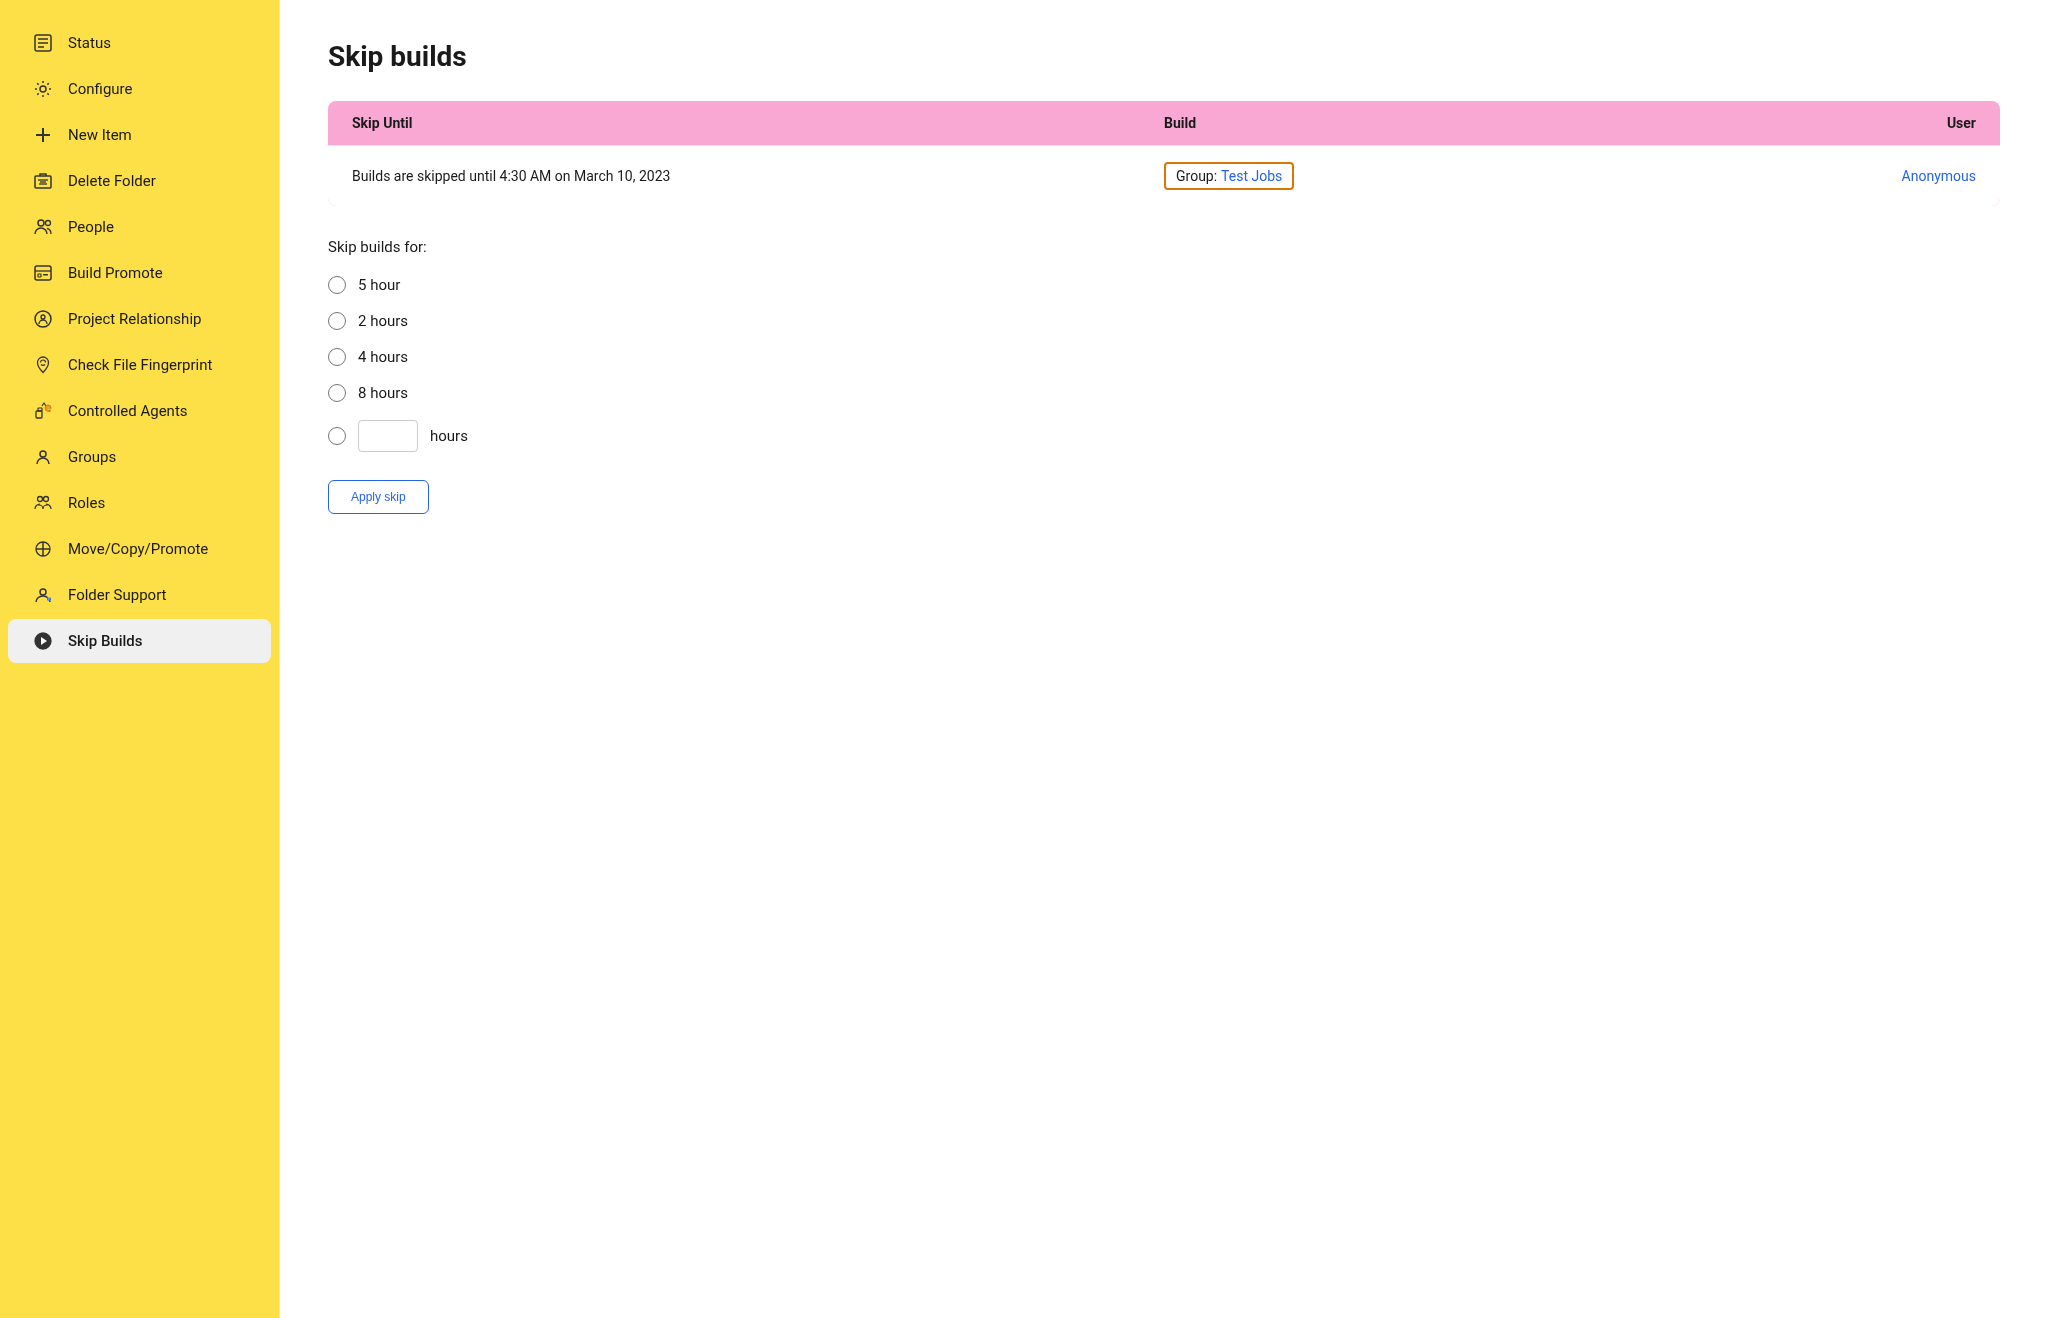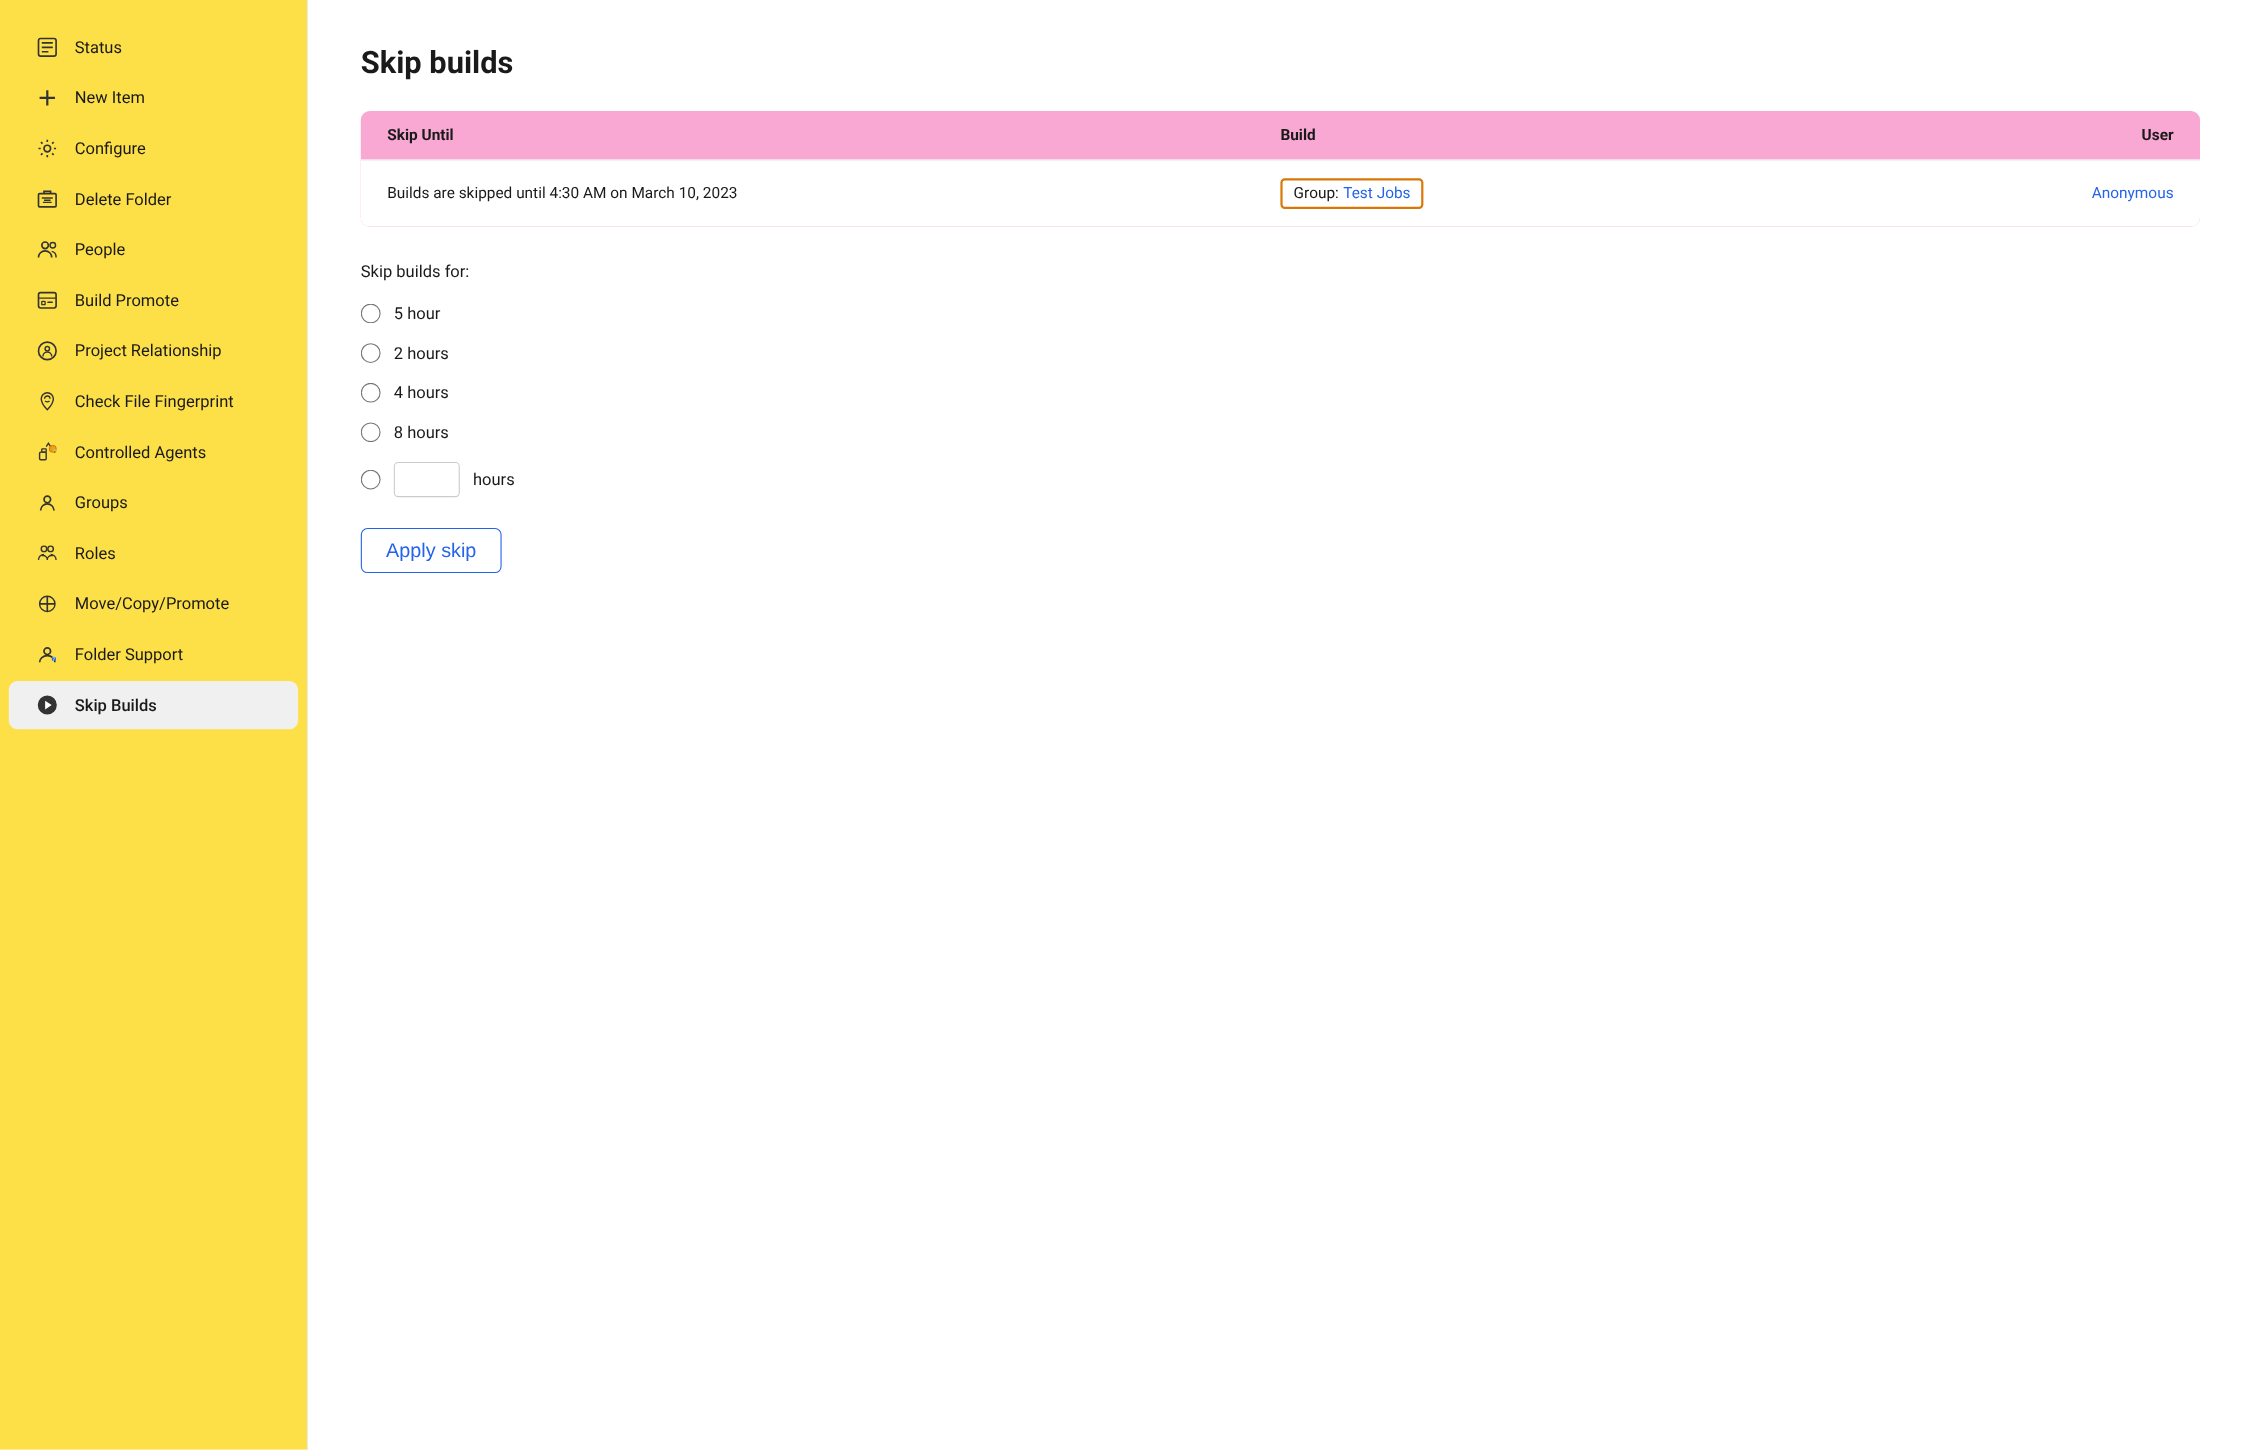--- a/index.html
+++ b/index.html
@@ -165,21 +165,21 @@
       color: #1a1a1a;
     }
 
     .apply-btn {
       display: inline-block;
       padding: 9px 22px;
       border: 1px solid #2563eb;
       border-radius: 6px;
       background: #fff;
       color: #2563eb;
-      font-size: 18px;
+      font-size: 12px;
       cursor: pointer;
       font-weight: 500;
       transition: background 0.15s;
     }
   </style>
 </head>
 <body>
 
 <nav class="sidebar">
   <div class="sidebar-item">
@@ -189,36 +189,36 @@
         <line x1="5" y1="6" x2="15" y2="6" stroke="#333" stroke-width="1.5"></line>
         <line x1="5" y1="10" x2="15" y2="10" stroke="#333" stroke-width="1.5"></line>
         <line x1="5" y1="14" x2="11" y2="14" stroke="#333" stroke-width="1.5"></line>
       </svg>
     </span>
     <span>Status</span>
   </div>
 
   <div class="sidebar-item">
     <span class="icon">
-      <svg width="20" height="20" viewBox="0 0 20 20" fill="none">
-        <line x1="10" y1="3" x2="10" y2="17" stroke="#333" stroke-width="2"></line>
-        <line x1="3" y1="10" x2="17" y2="10" stroke="#333" stroke-width="2"></line>
-      </svg>
-    </span>
-    <span>New Item</span>
-  </div>
-
-  <div class="sidebar-item">
-    <span class="icon">
       <svg width="20" height="20" viewBox="0 0 20 20" fill="none" xmlns="http://www.w3.org/2000/svg">
         <circle cx="10" cy="10" r="3" stroke="#333" stroke-width="1.5" fill="none"></circle>
         <path d="M10 2v2M10 16v2M2 10h2M16 10h2M4.22 4.22l1.42 1.42M14.36 14.36l1.42 1.42M4.22 15.78l1.42-1.42M14.36 5.64l1.42-1.42" stroke="#333" stroke-width="1.5"></path>
       </svg>
     </span>
     <span>Configure</span>
+  </div>
+
+  <div class="sidebar-item">
+    <span class="icon">
+      <svg width="20" height="20" viewBox="0 0 20 20" fill="none">
+        <line x1="10" y1="3" x2="10" y2="17" stroke="#333" stroke-width="2"></line>
+        <line x1="3" y1="10" x2="17" y2="10" stroke="#333" stroke-width="2"></line>
+      </svg>
+    </span>
+    <span>New Item</span>
   </div>
 
   <div class="sidebar-item">
     <span class="icon">
       <svg width="20" height="20" viewBox="0 0 20 20" fill="none">
         <rect x="2" y="5" width="16" height="12" rx="1" stroke="#333" stroke-width="1.5" fill="none"></rect>
         <line x1="5" y1="9" x2="15" y2="9" stroke="#333" stroke-width="1.3"></line>
         <line x1="7" y1="11" x2="13" y2="11" stroke="#333" stroke-width="1.3"></line>
         <line x1="6" y1="13" x2="14" y2="13" stroke="#333" stroke-width="1.3"></line>
         <path d="M7 5V3h6v2" stroke="#333" stroke-width="1.5" fill="none"></path>

